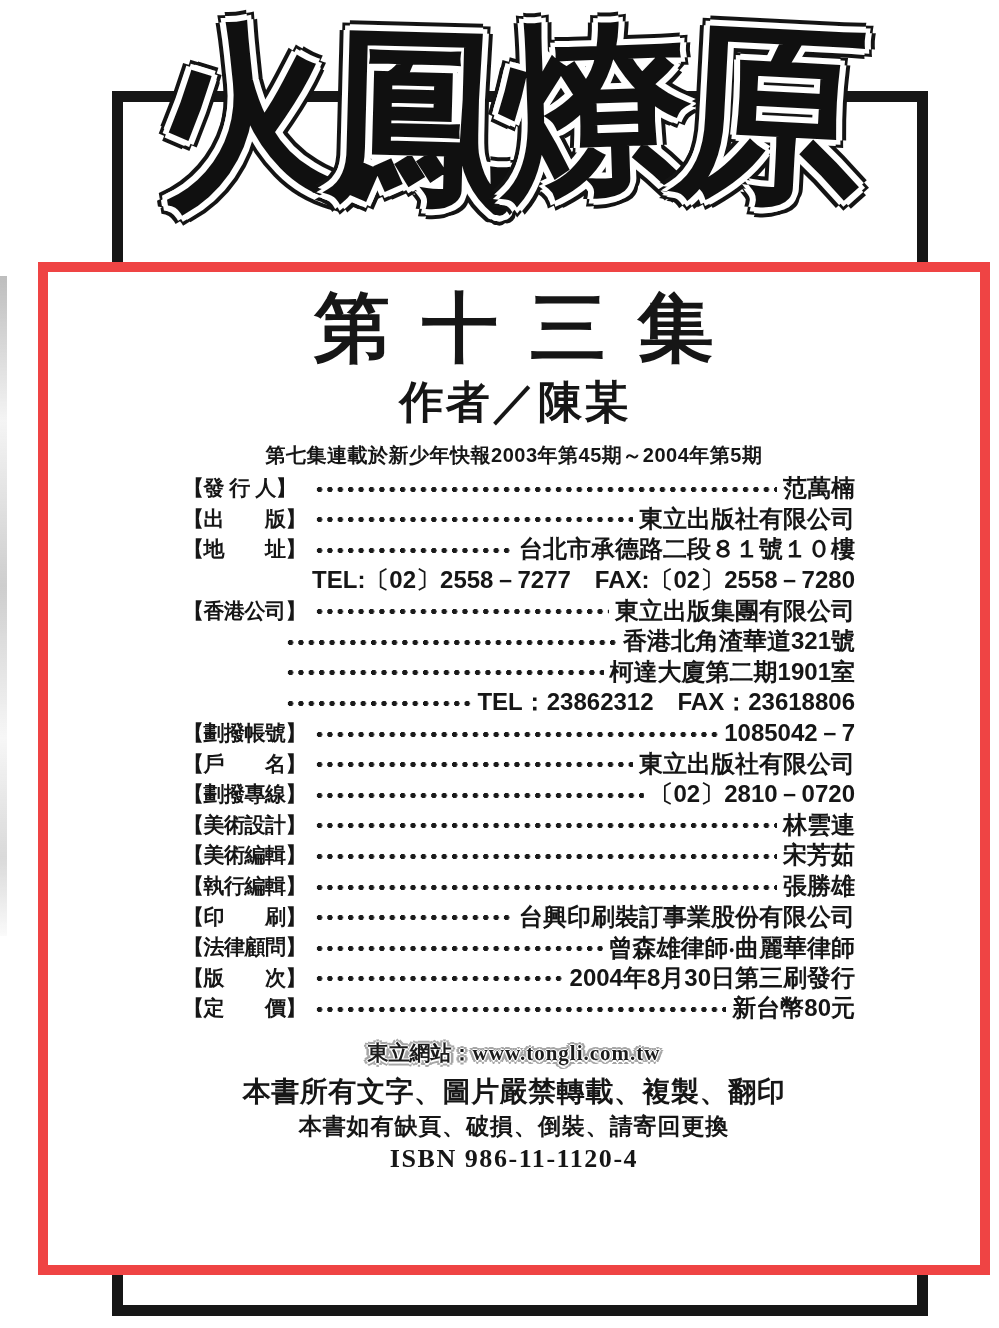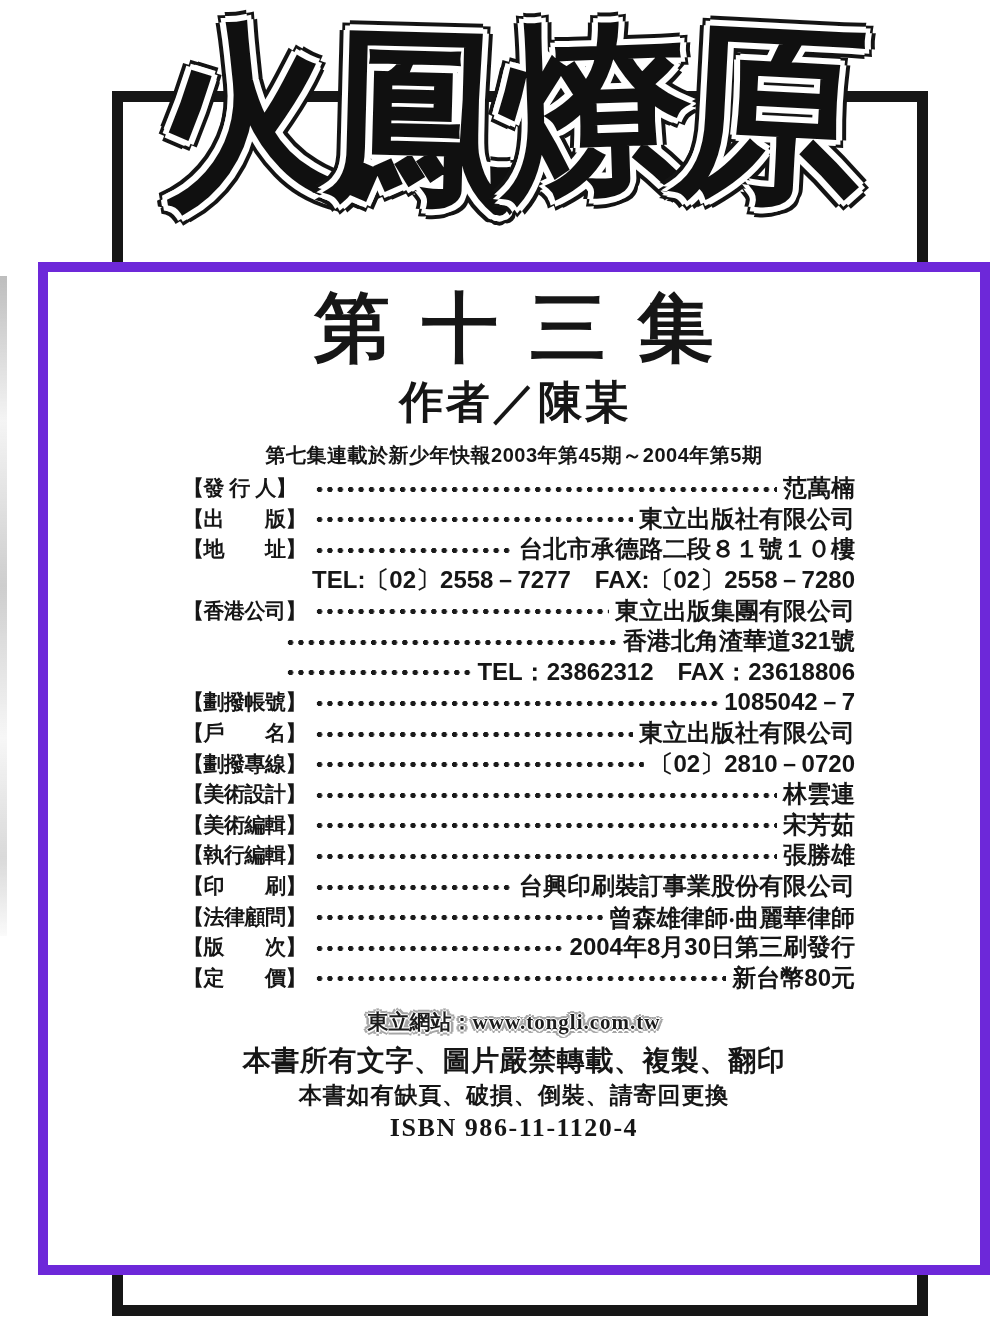--- a/index.html
+++ b/index.html
@@ -37,21 +37,21 @@
       10px 0 0 #141414,-10px 0 0 #141414,0 10px 0 #141414,0 -10px 0 #141414,
       7.5px 7.5px 0 #141414,-7.5px 7.5px 0 #141414,7.5px -7.5px 0 #141414,-7.5px -7.5px 0 #141414;
   }
   .title-logo .c0{transform:rotate(-6deg) translateY(6px);}
   .title-logo .c1{transform:rotate(1.5deg) translateY(12px);}
   .title-logo .c2{transform:rotate(-2deg) translateY(2px);}
   .title-logo .c3{transform:rotate(3deg) translateY(4px);}
   
   .inner-box{
     position:absolute;left:38px;top:262px;width:952px;height:1013px;
-    background:#ffffff;border:10px solid #6d28d9;box-sizing:border-box;
+    background:#ffffff;border:10px solid #ef4444;box-sizing:border-box;
     z-index:2;
   }
   .volume{
     margin:18px 0 0;text-align:center;
     font-family:"Liberation Serif", serif;font-weight:bold;
     font-size:76px;line-height:1;letter-spacing:.42em;text-indent:.42em;
   }
   .author{
     margin-top:15px;text-align:center;
     font-family:"Liberation Serif", serif;font-weight:bold;
@@ -141,20 +141,24 @@
         <span class="lbl">【香港公司】</span>
         <span class="dots"></span>
         <span class="val">東立出版集團有限公司</span>
       </div>
       <div class="row cont">
         <span class="dots"></span>
         <span class="val">香港北角渣華道321號</span>
       </div>
       <div class="row cont">
         <span class="dots"></span>
+        <span class="val">柯達大廈第二期1901室</span>
+      </div>
+      <div class="row cont">
+        <span class="dots"></span>
         <span class="val">TEL：23862312　FAX：23618806</span>
       </div>
       <div class="row labeled">
         <span class="lbl">【劃撥帳號】</span>
         <span class="dots"></span>
         <span class="val">1085042－7</span>
       </div>
       <div class="row labeled">
         <span class="lbl">【戶　　名】</span>
         <span class="dots"></span>

